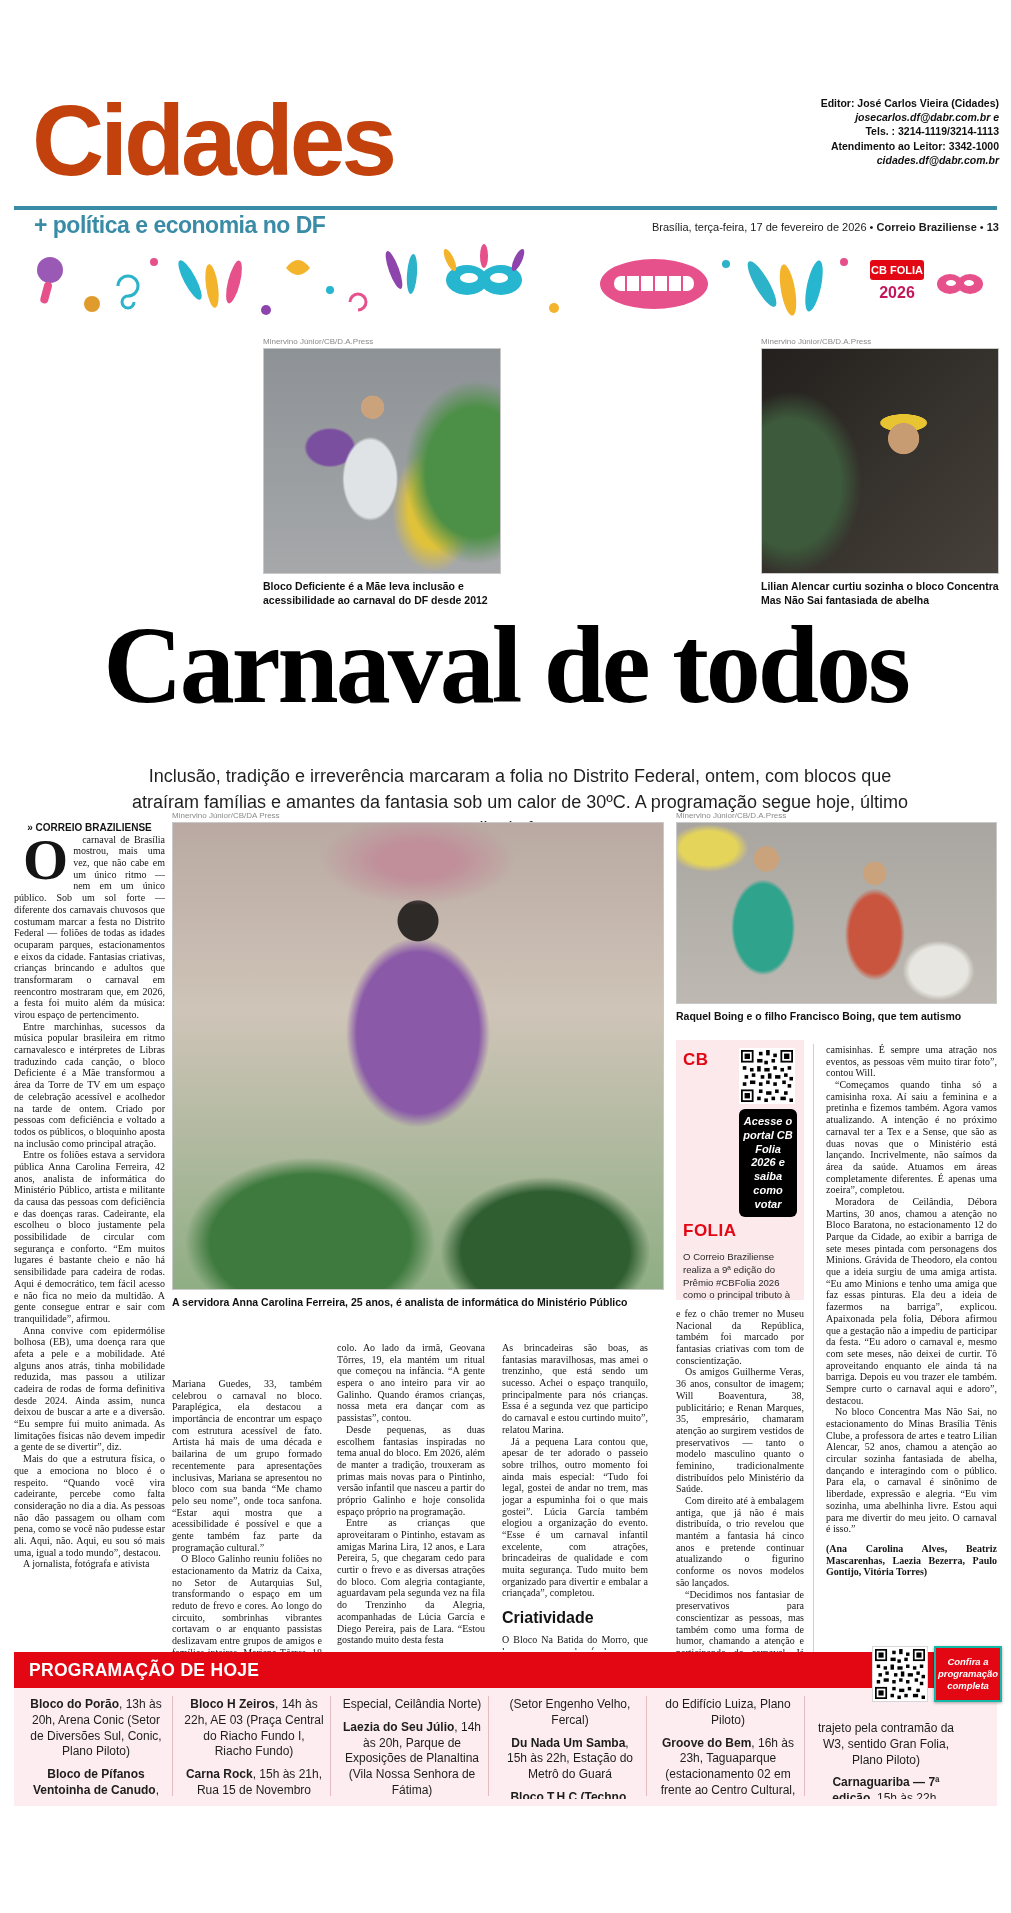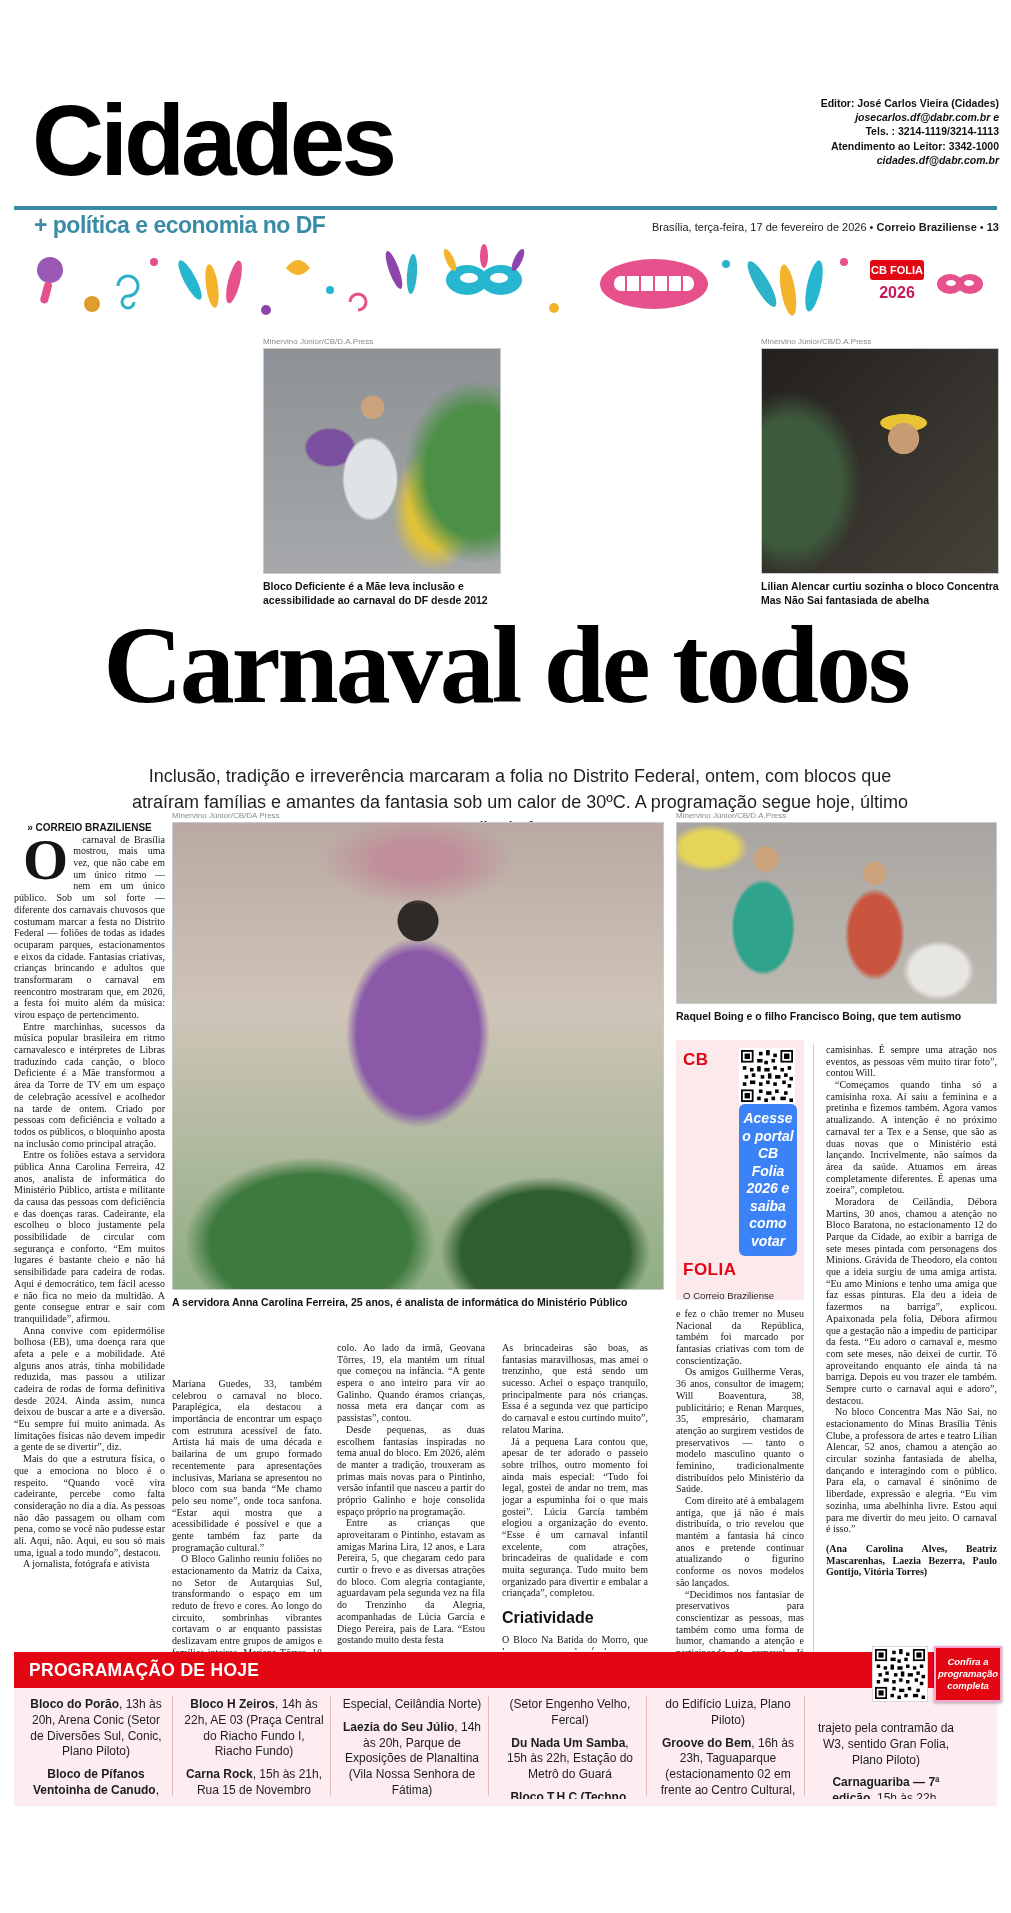--- a/index.html
+++ b/index.html
@@ -1,21 +1,21 @@
 <!DOCTYPE html>
 <html lang="pt"><head>
 <meta charset="utf-8">
 <style>
   html,body{margin:0;padding:0;background:#fff;}
   .page{position:relative;width:1011px;height:1913px;background:#fff;overflow:hidden;
         font-family:"Liberation Serif",serif;color:#111;}
 
   
   .logo{position:absolute;left:32px;top:94px;font-family:"Liberation Sans",sans-serif;
-        font-weight:bold;font-size:100px;line-height:.92;color:#000000;letter-spacing:-4px;}
+        font-weight:bold;font-size:100px;line-height:.92;color:#c2410c;letter-spacing:-4px;}
   .editor{position:absolute;right:12px;top:96px;width:340px;text-align:right;
         font-family:"Liberation Sans",sans-serif;font-size:10.5px;font-weight:bold;
         line-height:1.35;color:#101010;}
   .editor .it{font-style:italic;font-weight:bold;}
   .header-rule{position:absolute;left:14px;top:206px;width:983px;height:4px;background:#3a8ba6;}
   .tagline{position:absolute;left:34px;top:212px;font-family:"Liberation Sans",sans-serif;
         font-weight:bold;font-size:23px;color:#3a8ba6;letter-spacing:-.5px;}
   .dateline{position:absolute;right:12px;top:221px;font-family:"Liberation Sans",sans-serif;
         font-size:11px;color:#1c1c1c;}
   .dateline b{font-weight:bold;}
@@ -97,23 +97,23 @@
        radial-gradient(ellipse 30px 46px at 62% 62%,#c9553e 85%,transparent),
        radial-gradient(ellipse 36px 30px at 82% 82%,#e8e6e1 80%,transparent),
        radial-gradient(ellipse 40px 24px at 10% 14%,#e5d45a 70%,transparent),
        linear-gradient(180deg,#a9a5a0,#bdb9b2);}
 
   
   .cbfolia{position:absolute;left:676px;top:1040px;width:128px;height:260px;
         background:#fbe9ec;box-sizing:border-box;padding:8px 7px;overflow:hidden;}
   .cb-side{float:right;width:58px;margin:0 0 4px 5px;}
   .cb-qr{width:56px;height:56px;background:#fff;padding:2px;box-sizing:border-box;display:block;}
-  .cb-btn{background:#3b82f6;color:#fff;border-radius:6px;
+  .cb-btn{margin-top:5px;background:#000000;color:#fff;border-radius:6px;
         font-family:"Liberation Sans",sans-serif;font-weight:bold;font-style:italic;
-        font-size:14px;line-height:1.25;text-align:center;padding:6px 3px;cursor:pointer;}
+        font-size:11px;line-height:1.25;text-align:center;padding:6px 3px;cursor:pointer;}
   .cb-title{color:#e30613;font-family:"Liberation Sans",sans-serif;font-weight:bold;
         font-size:17px;letter-spacing:.5px;margin:2px 0 10px;}
   .cb-body{font-family:"Liberation Sans",sans-serif;font-size:9.6px;line-height:1.32;
         color:#2b2b2b;margin:0;text-align:left;}
 
   
   .prog-banner{position:absolute;left:14px;top:1652px;width:983px;height:36px;background:#e30613;
         color:#fff;font-family:"Liberation Sans",sans-serif;font-weight:bold;font-size:17.5px;
         line-height:36px;padding-left:15px;box-sizing:border-box;letter-spacing:.3px;}
   .prog-area{position:absolute;left:14px;top:1688px;width:983px;height:118px;background:#fdedf0;}
@@ -122,21 +122,21 @@
   .pc0{left:12px}.pc1{left:170px}.pc2{left:328px}.pc3{left:486px}.pc4{left:644px}
   .pc5{left:802px;padding-top:24px;height:78px;}
   .prog-col p{margin:0 0 7px;}
   .prog-sep{position:absolute;top:8px;width:1px;height:100px;background:#e3bcc2;}
   .ps0{left:158px}.ps1{left:316px}.ps2{left:474px}.ps3{left:632px}.ps4{left:790px}
   .prog-qr{position:absolute;left:872px;top:1646px;width:56px;height:56px;background:#fff;
         padding:2px;box-sizing:border-box;border:1px solid #d6d6d6;}
   .prog-btn{position:absolute;left:934px;top:1646px;width:68px;height:56px;background:#e30613;
         color:#fff;font-family:"Liberation Sans",sans-serif;font-weight:bold;font-style:italic;
         font-size:9.5px;line-height:1.25;text-align:center;display:flex;align-items:center;
-        justify-content:center;box-sizing:border-box;padding:3px;border:2px solid #f9a8d4;
+        justify-content:center;box-sizing:border-box;padding:3px;border:2px solid #14b8a6;
         box-shadow:0 1px 3px rgba(0,0,0,.35);cursor:pointer;}
   .qr-svg{width:100%;height:100%;display:block;}
 </style>
 </head>
 <body>
 
 <div class="page">
 
   <div class="logo">Cidades</div>
   <div class="editor">

